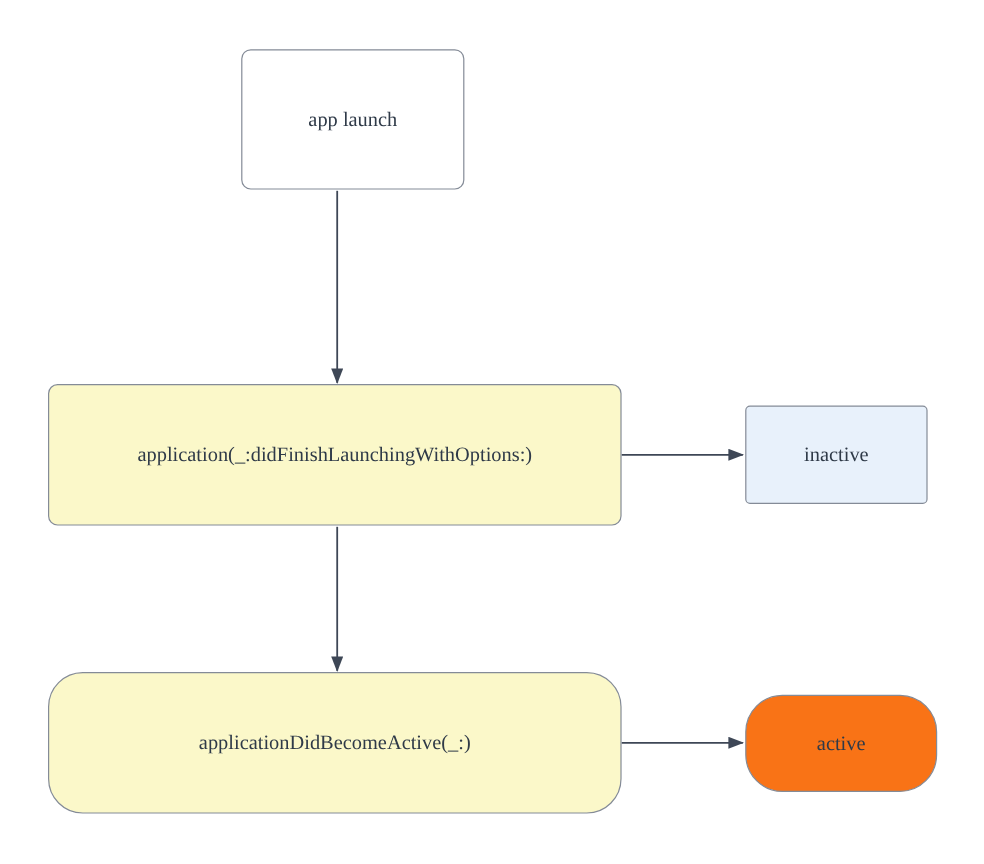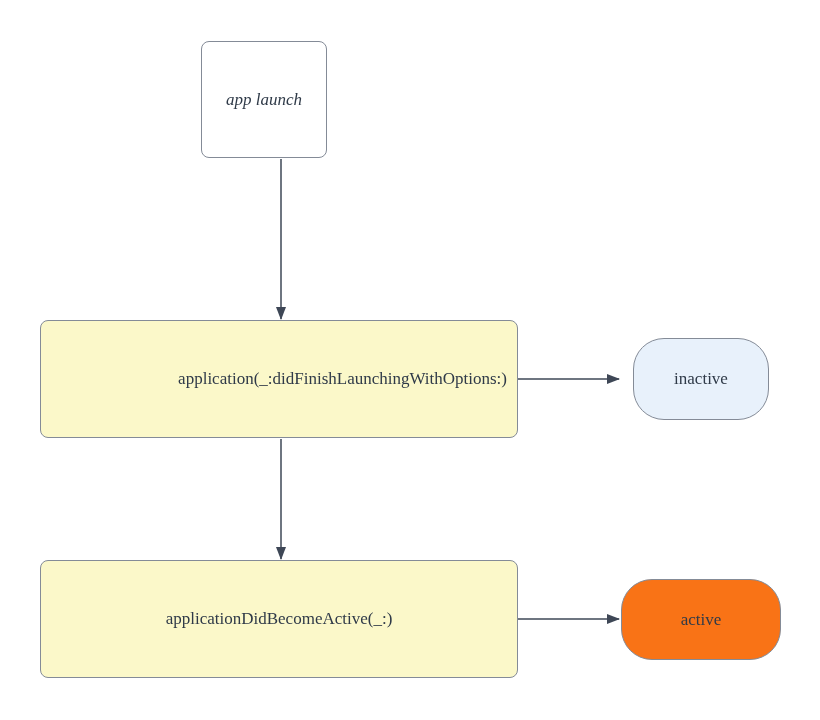--- a/index.html
+++ b/index.html
@@ -37,40 +37,38 @@
   }
   .node-rect {
     border-radius: 8px;
   }
   .node-stadium {
     border-radius: 40px;
   }
   .node-start {
     left: 201px;
     top: 41px;
-    width: 126px;
+    width: 186px;
     height: 117px;
     background: #ffffff;
-    font-style: italic;
   }
   .node-didfinish {
     left: 40px;
     top: 320px;
     width: 478px;
     height: 118px;
     background: #fbf8c9;
   }
   .node-inactive {
     left: 621px;
     top: 338px;
-    width: 136px;
+    width: 152px;
     height: 82px;
     background: #e8f1fb;
-    border-radius: 31px;
-    margin-left: 12px;
+    border-radius: 4px;
   }
   .node-didbecomeactive {
     left: 40px;
     top: 560px;
     width: 478px;
     height: 118px;
     background: #fbf8c9;
   }
   .node-active {
     left: 621px;
@@ -95,29 +93,29 @@
     <line x1="281" y1="159" x2="281" y2="319" stroke="#3e4756" stroke-width="1.5" marker-end="url(#arrowhead)"></line>
     <line x1="518" y1="379" x2="619" y2="379" stroke="#3e4756" stroke-width="1.5" marker-end="url(#arrowhead)"></line>
     <line x1="281" y1="439" x2="281" y2="559" stroke="#3e4756" stroke-width="1.5" marker-end="url(#arrowhead)"></line>
     <line x1="518" y1="619" x2="619" y2="619" stroke="#3e4756" stroke-width="1.5" marker-end="url(#arrowhead)"></line>
   </svg>
 
   <div class="node node-rect node-start" style="background: rgb(255, 255, 255);">
     <span>app launch</span>
   </div>
 
-  <div class="node node-rect node-didfinish" style="background: rgb(251, 248, 201); justify-content: flex-end;">
+  <div class="node node-rect node-didfinish" style="background: rgb(251, 248, 201);">
     <span>application(_:didFinishLaunchingWithOptions:)</span>
   </div>
 
   <div class="node node-stadium node-inactive" style="background: rgb(232, 241, 251);">
     <span>inactive</span>
   </div>
 
-  <div class="node node-rect node-didbecomeactive" style="background: rgb(251, 248, 201);">
+  <div class="node node-rect node-didbecomeactive" style="background: rgb(251, 248, 201); border-radius: 29px;">
     <span>applicationDidBecomeActive(_:)</span>
   </div>
 
   <div class="node node-stadium node-active" style="background: #f97316;">
     <span>active</span>
   </div>
 
 </div>
 
 </body></html>

